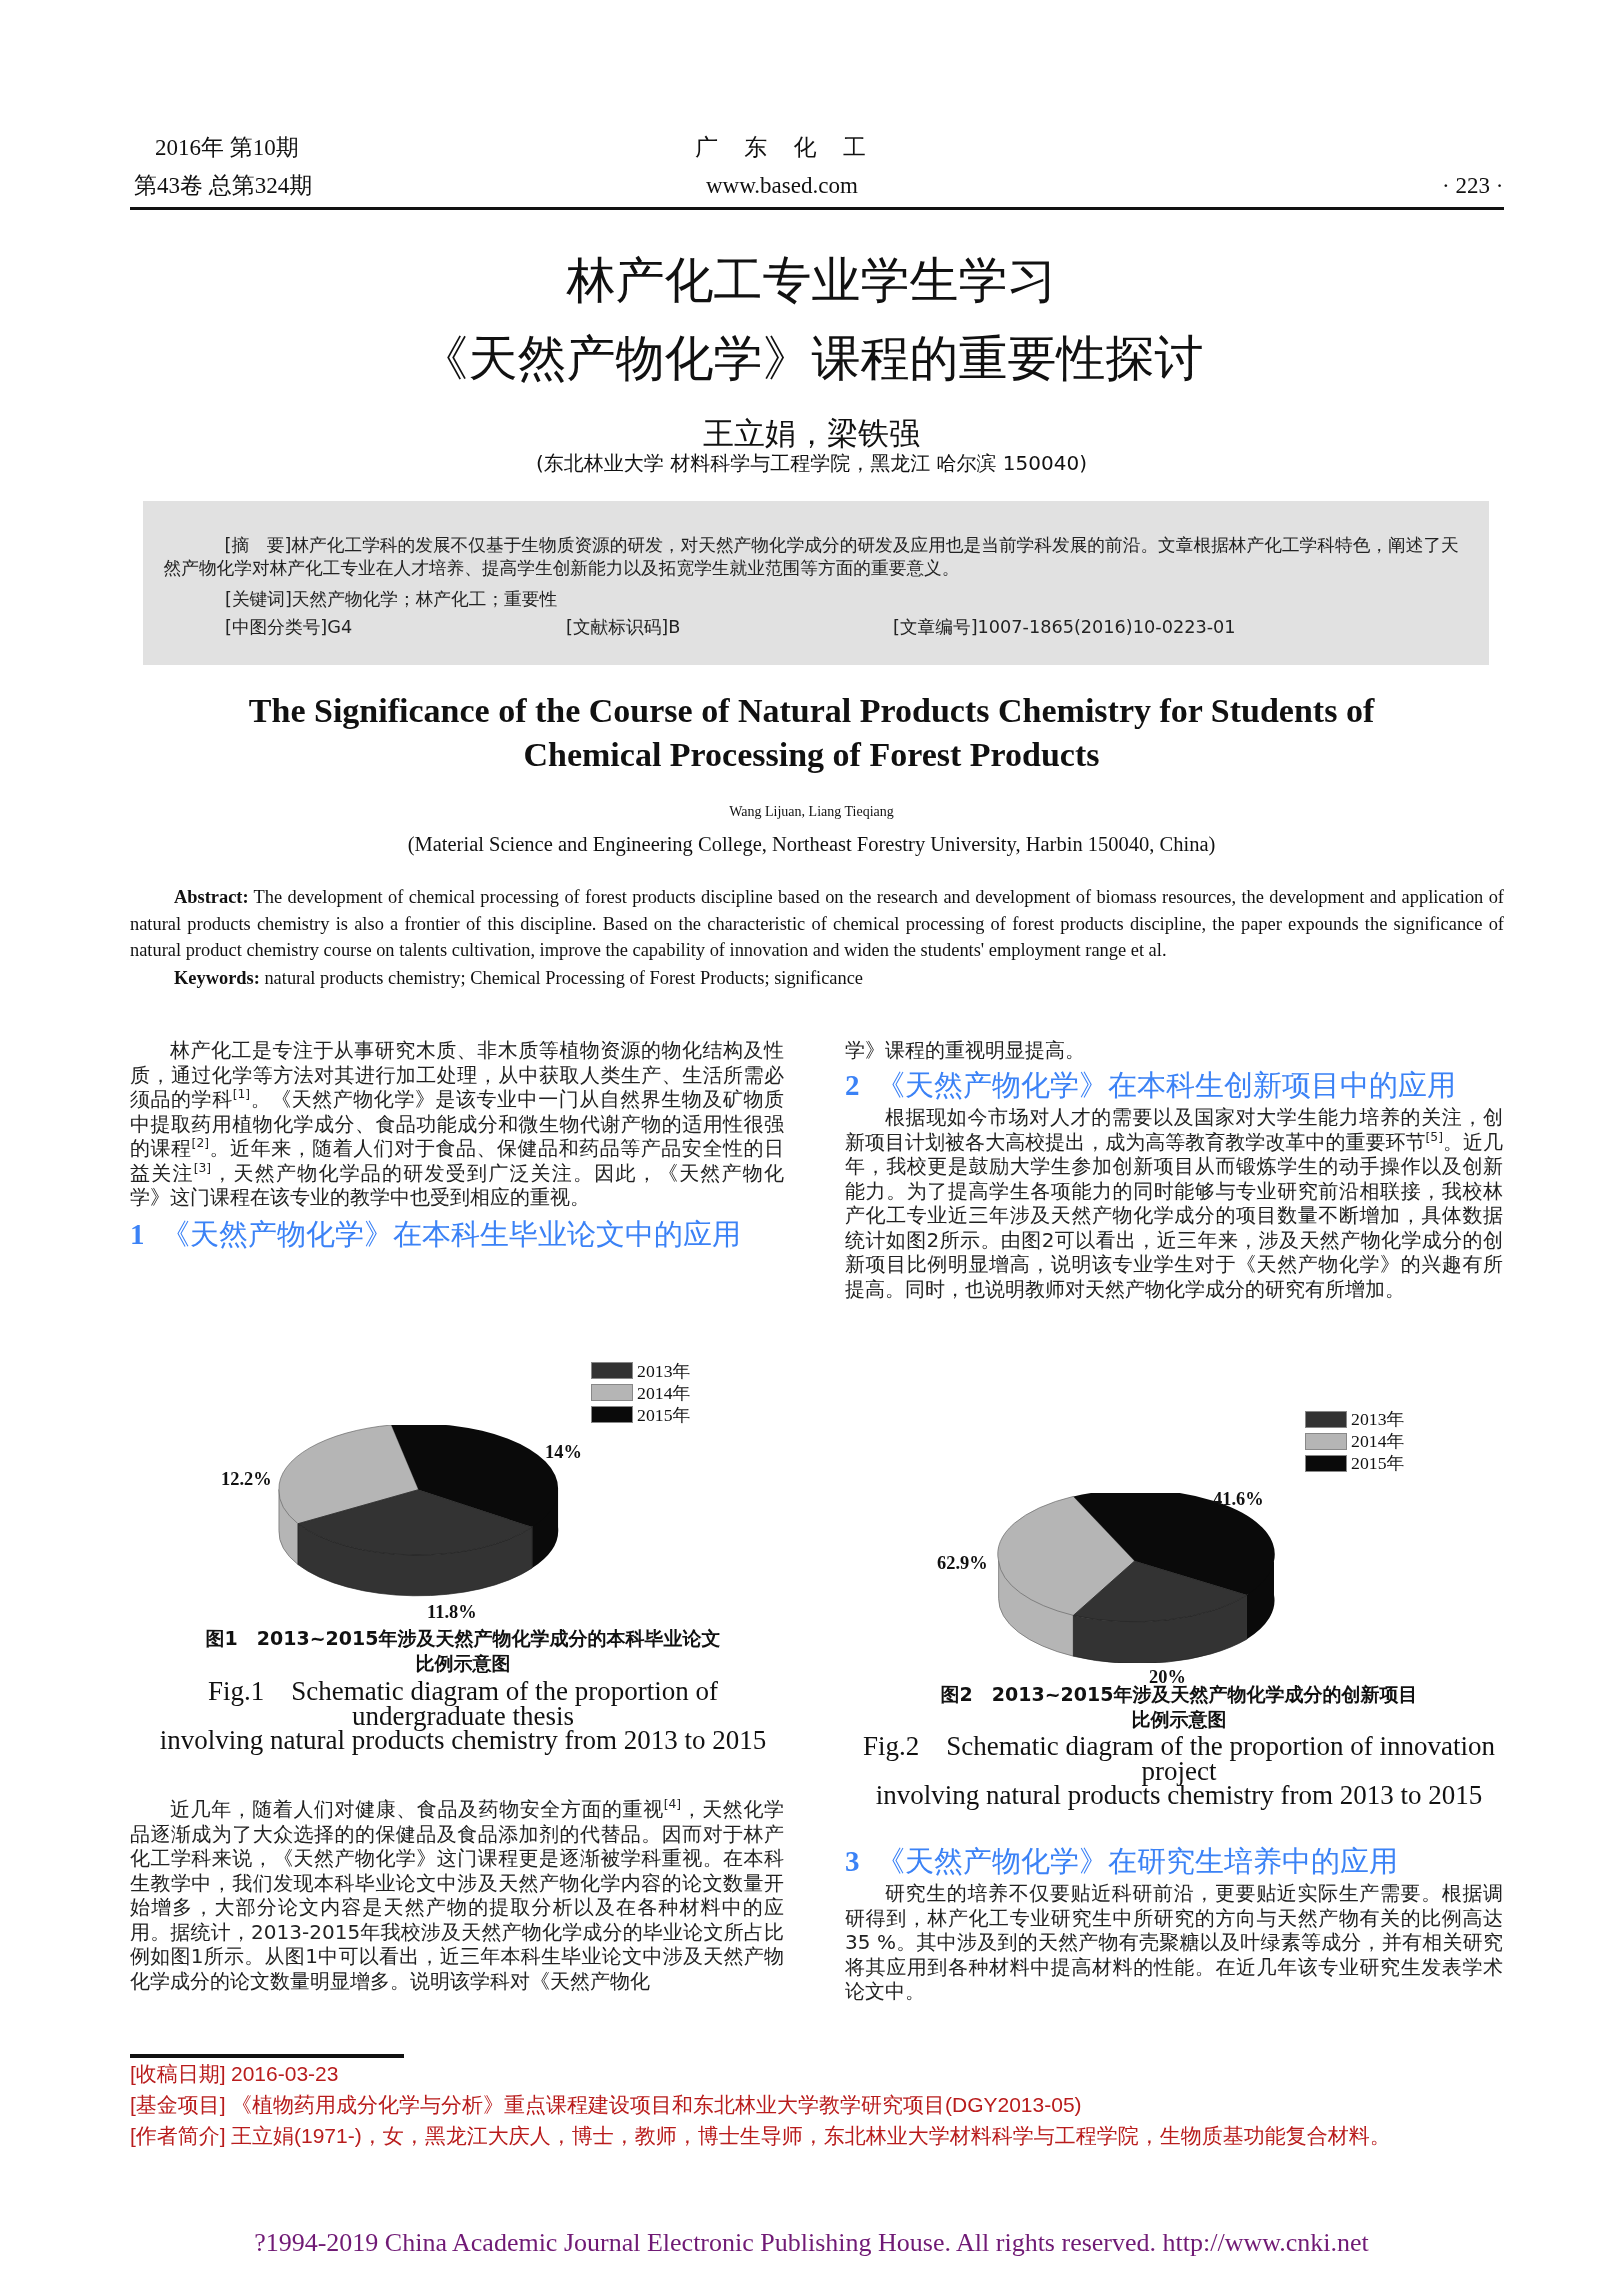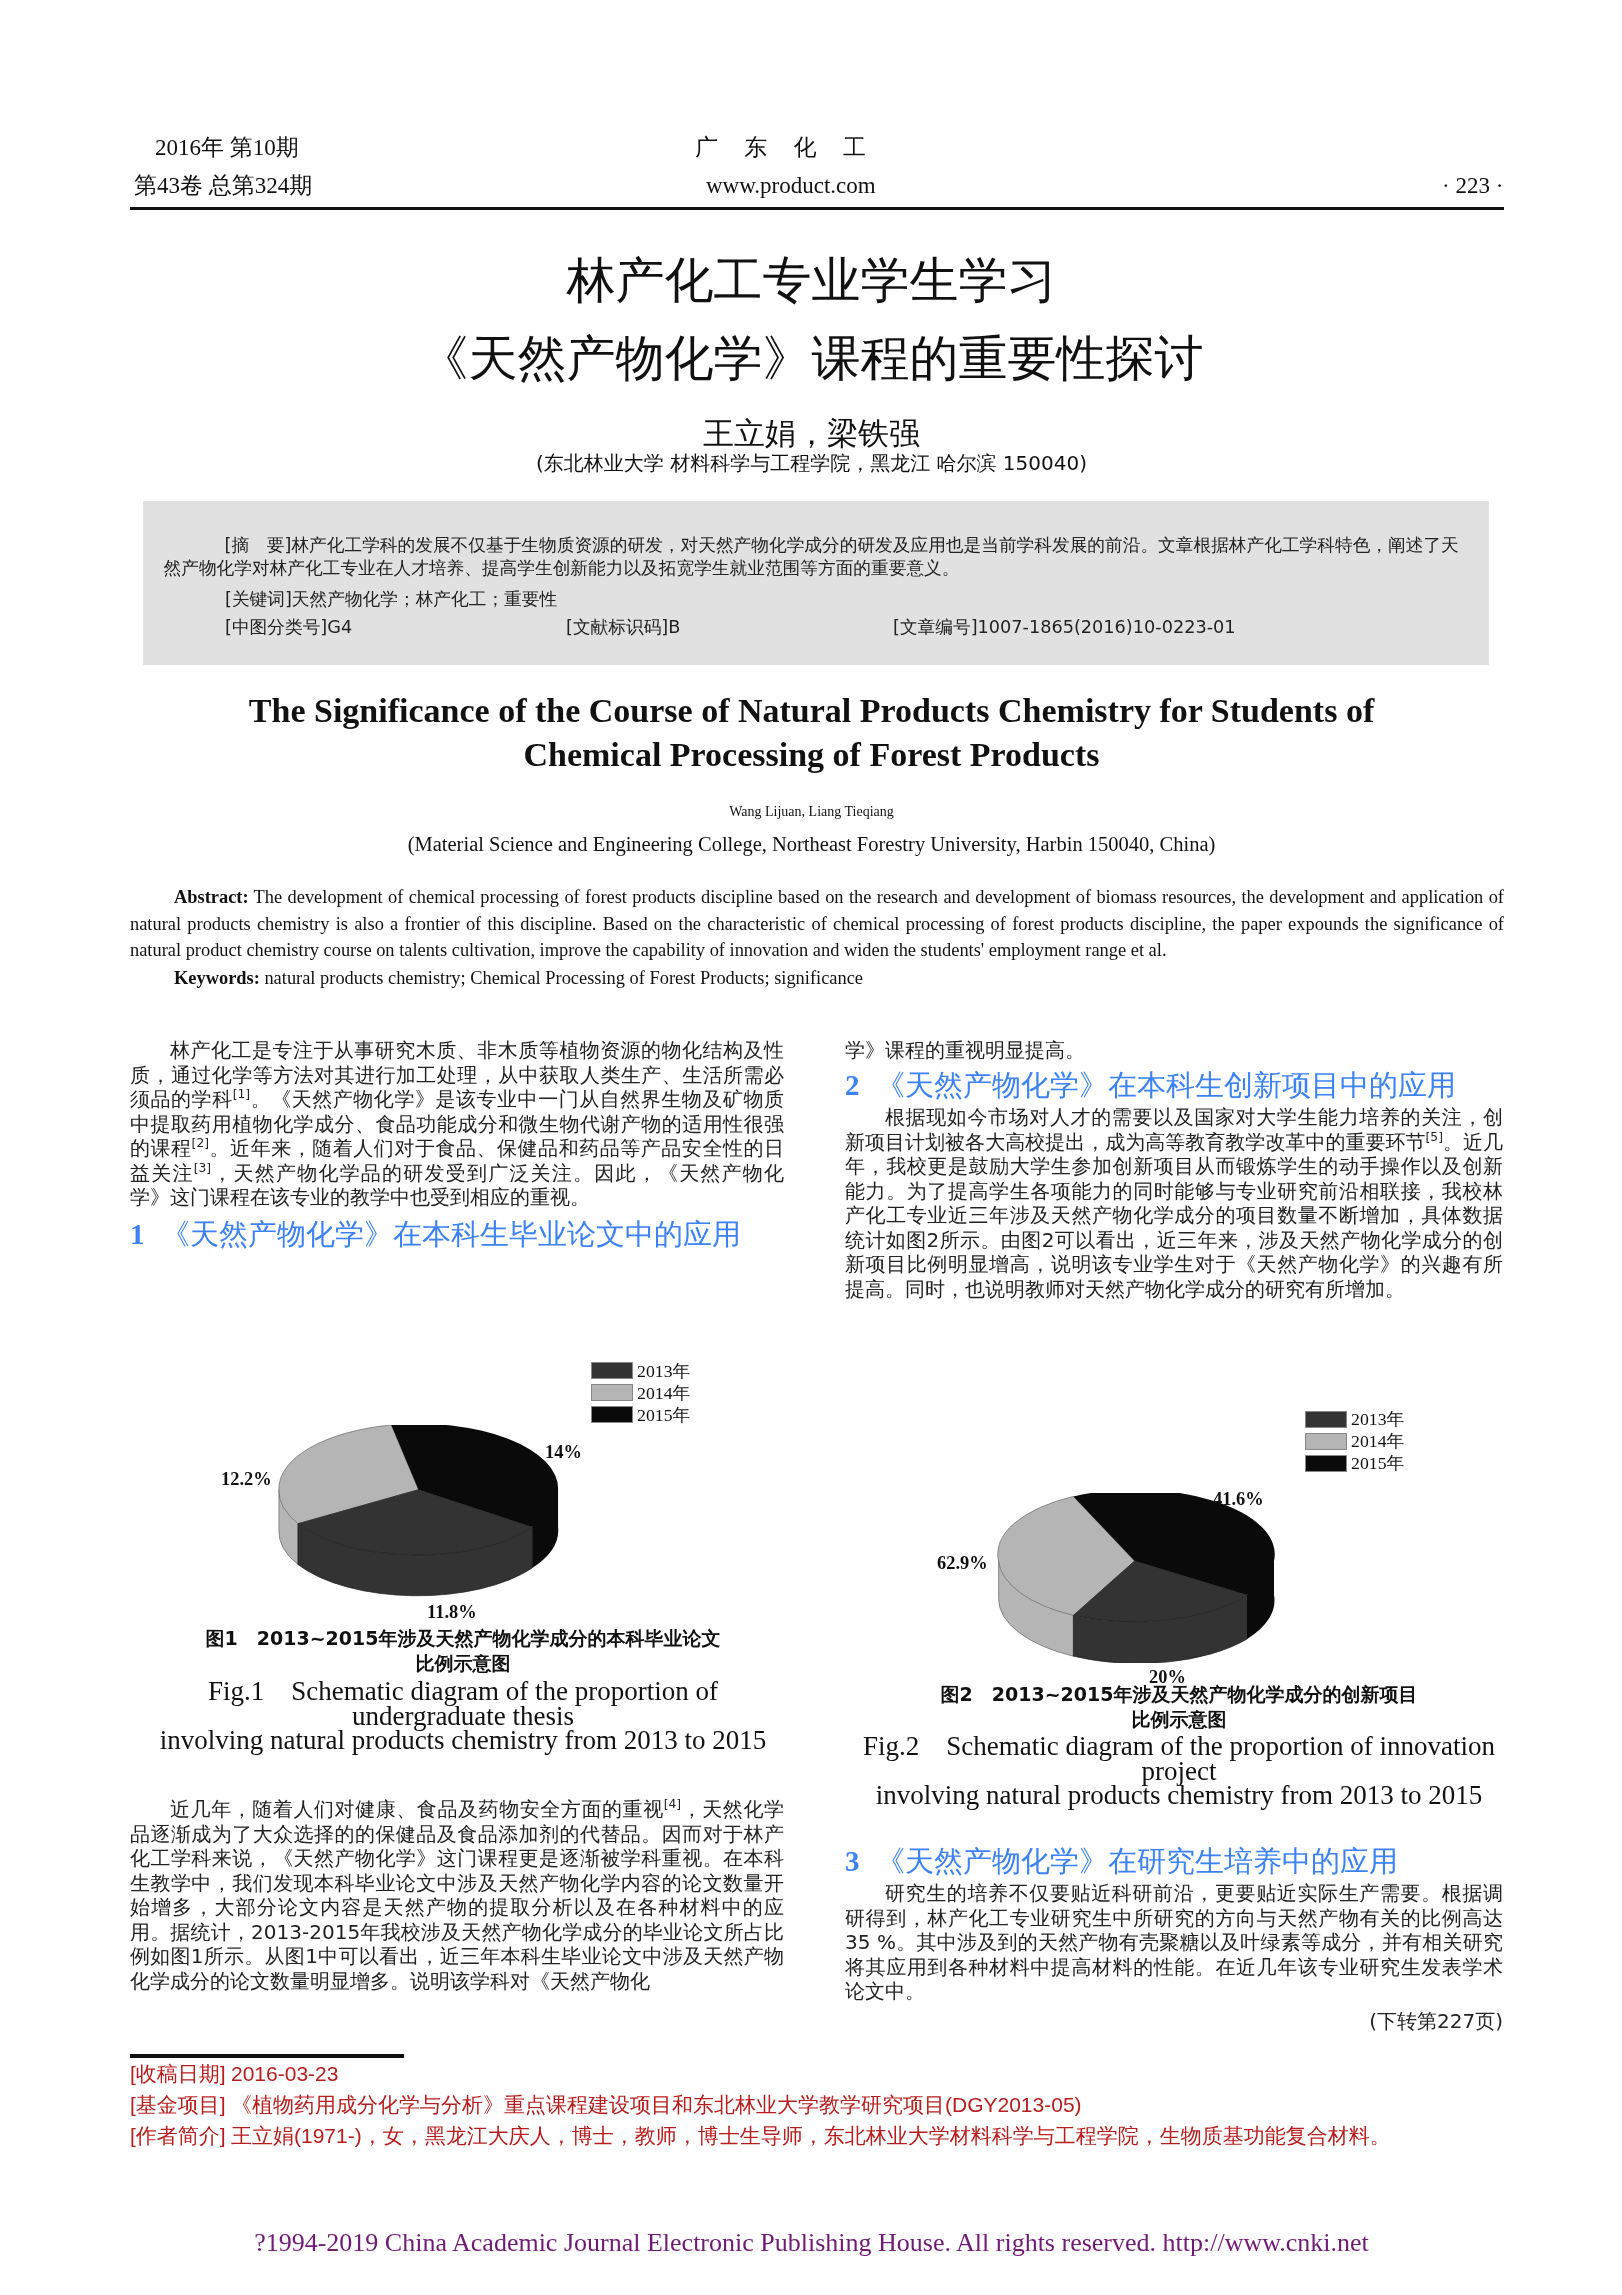--- a/index.html
+++ b/index.html
@@ -33,21 +33,21 @@
   .foot { left:130px; font-family:Liberation Sans, sans-serif; font-size:21px; line-height:20.5px; color:#b91c1c; }
   .foot .lbl { display:inline-block; width:101px; }
   .copyright { left:0; width:1623px; text-align:center; top:2228px; font-size:26px; color:#701a75; }
 </style>
 </head>
 <body>
 
 <div class="abs hdr" style="left:155px;top:134px;">2016年 第10期</div>
 <div class="abs hdr" style="left:134px;top:172px;">第43卷 总第324期</div>
 <div class="abs hdr" style="left:695px;top:134px;letter-spacing:9.5px;font-family:'DejaVu Sans',sans-serif;">广 东 化 工</div>
-<div class="abs hdr" style="left:706px;top:172px;">www.product.com</div>
+<div class="abs hdr" style="left:706px;top:172px;">www.based.com</div>
 <div class="abs hdr" style="left:1442px;top:172px;">· 223 ·</div>
 <div class="abs rule-top"></div>
 
 <div class="abs title-cn" style="top:249px;">林产化工专业学生学习</div>
 <div class="abs title-cn" style="top:327px;">《天然产物化学》课程的重要性探讨</div>
 <div class="abs authors-cn">王立娟，梁铁强</div>
 <div class="abs affil-cn">(东北林业大学 材料科学与工程学院，黑龙江 哈尔滨 150040)</div>
 
 <div class="abs abs-box">
   <div class="txt" style="top:33px;text-indent:61px;"><span>[摘　要]</span><span>林产化工学科的发展不仅基于生物质资源的研发，对天然产物化学成分的研发及应用也是当前学科发展的前沿。文章根据林产化工学科特色，阐述了天然产物化学对林产化工专业在人才培养、提高学生创新能力以及拓宽学生就业范围等方面的重要意义。</span></div>
@@ -154,21 +154,20 @@
   </div>
   <div class="abs cap-en" style="left:0;top:330px;width:654px;">
     <div>Fig.2　Schematic diagram of the proportion of innovation project</div>
     <div>involving natural products chemistry from 2013 to 2015</div>
   </div>
 </div>
 
 <div class="abs col" style="left:845px;top:1841px;width:658px;">
   <h2><span class="num">3</span><span>《天然产物化学》在研究生培养中的应用</span></h2>
   <p>研究生的培养不仅要贴近科研前沿，更要贴近实际生产需要。根据调研得到，林产化工专业研究生中所研究的方向与天然产物有关的比例高达35 %。其中涉及到的天然产物有壳聚糖以及叶绿素等成分，并有相关研究将其应用到各种材料中提高材料的性能。在近几年该专业研究生发表学术论文中。</p>
-  <div style="text-align:right;margin-top:5.5px;">(下转第227页)</div>
 </div>
 
 <div class="abs foot-rule"></div>
 <div class="abs foot" style="top:2064px;"><span class="lbl">[收稿日期]</span><span>2016-03-23</span></div>
 <div class="abs foot" style="top:2095px;"><span class="lbl">[基金项目]</span><span>《植物药用成分化学与分析》重点课程建设项目和东北林业大学教学研究项目(DGY2013-05)</span></div>
 <div class="abs foot" style="top:2126px;"><span class="lbl">[作者简介]</span><span>王立娟(1971-)，女，黑龙江大庆人，博士，教师，博士生导师，东北林业大学材料科学与工程学院，生物质基功能复合材料。</span></div>
 
 <div class="abs copyright">?1994-2019 China Academic Journal Electronic Publishing House. All rights reserved.    http://www.cnki.net</div>
 
 

